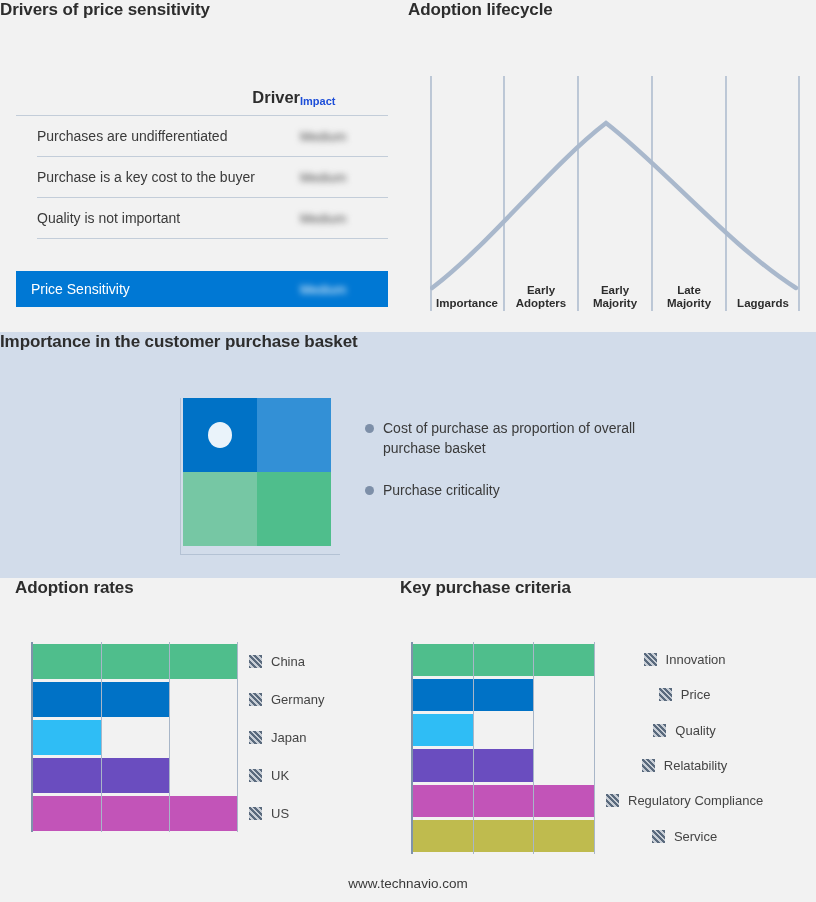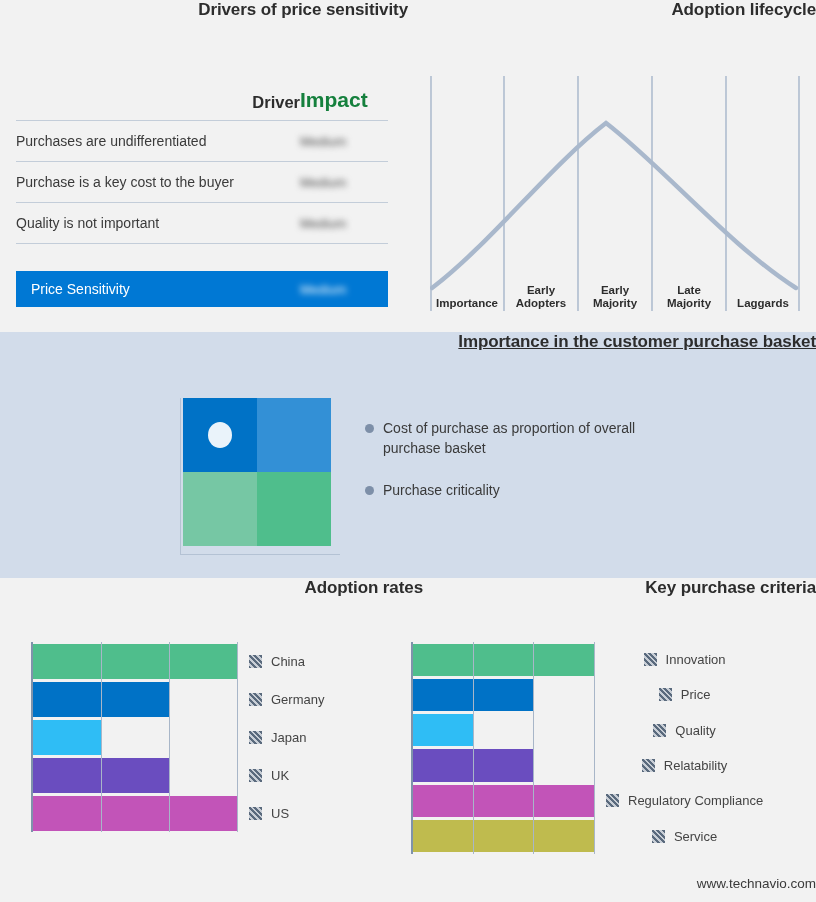--- a/index.html
+++ b/index.html
@@ -15,39 +15,40 @@
   #band-top    { top:0;   height:332px; background:#f2f2f2; }
   #band-middle { top:332px; height:246px; background:#d2dcea; }
   #band-bottom { top:578px; height:324px; background:#f2f2f2; }
 
   .panel { position:absolute; }
 
   .panel-title {
     font-weight:bold;
     font-size:17px;
     color:#2d2d2d;
-    text-align:right;
+    text-align:left;
     letter-spacing:-0.1px;
   }
 
   
   #drivers-panel { left:0; top:0; width:408px; height:332px; }
   #drivers-title { left:0; top:17px; width:408px; }
   .dtable { position:absolute; left:16px; top:88px; width:372px; }
   .dhead {
     display:flex; align-items:flex-end;
     padding-bottom:8px;
     border-bottom:1px solid #c3cdd9;
   }
   .dhead .c1 { flex:1; font-weight:bold; font-size:16.5px; color:#2d2d2d;text-align:right; }
-  .dhead .c2 { width:88px; text-align:left; font-weight:bold; font-size:21px; color:#15803d; }
+  .dhead .c2 { width:88px; text-align:left; font-weight:bold; font-size:11px; color:#1d4ed8; }
   .drow {
     display:flex; align-items:center;
     height:41px;
     border-bottom:1px solid #c3cdd9;
+    margin-left:21px;
   }
   .drow:last-of-type { border-bottom:none; }
   .drow .c1 { flex:1; font-size:14px; color:#3a3a3a; }
   .drow .c2 { width:88px; font-size:13px; color:#4a4a4a; filter:blur(3.2px); }
   .highlight-row {
     position:absolute; left:0; top:183px;
     width:372px; height:36px;
     background:#0078d4;
     display:flex; align-items:center;
   }
@@ -67,21 +68,21 @@
     font-weight:bold;
     color:#2d2d2d;
     line-height:13px;
     display:flex; flex-direction:column; justify-content:flex-end;
     align-items:center;
     padding-bottom:1px;
   }
 
   
   #importance-panel { left:0; top:332px; width:816px; height:246px; }
-  #importance-title { left:0; top:24px; width:816px;text-decoration:underline; }
+  #importance-title { left:0; top:24px; width:816px; }
   #quadrant { position:absolute; left:183px; top:66px; width:148px; height:148px; display:grid;
               grid-template-columns:1fr 1fr; grid-template-rows:1fr 1fr; }
   .q-cell { position:relative; }
   #q-dot {
     position:absolute; left:50%; top:50%;
     width:24px; height:26px;
     margin-left:-12px; margin-top:-13px;
     border-radius:50%;
     background:#eaf3fa;
   }
@@ -117,21 +118,21 @@
     width:13px; height:13px; flex:none; margin-right:9px;
     background:
       repeating-linear-gradient(45deg,
         #5a6a7d 0px, #5a6a7d 2px,
         #c8ced6 2px, #c8ced6 4px);
   }
   .legend-label { font-size:13px; color:#444; white-space:nowrap; }
 
   #footer {
     position:absolute; left:0; top:876px; width:816px;
-    text-align:right; font-size:13.5px; color:#3a3a3a;
+    text-align:center; font-size:13.5px; color:#3a3a3a;
   }
 </style>
 </head>
 <body>
 
 <div class="band" id="band-top" style="background: rgb(242, 242, 242);"></div>
 <div class="band" id="band-middle" style="background: rgb(210, 220, 234);"></div>
 <div class="band" id="band-bottom" style="background: rgb(242, 242, 242);"></div>
 
 <div class="panel" id="drivers-panel">

